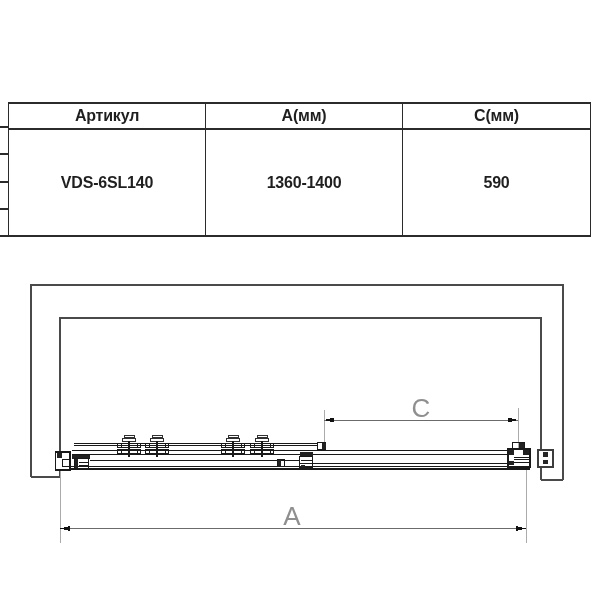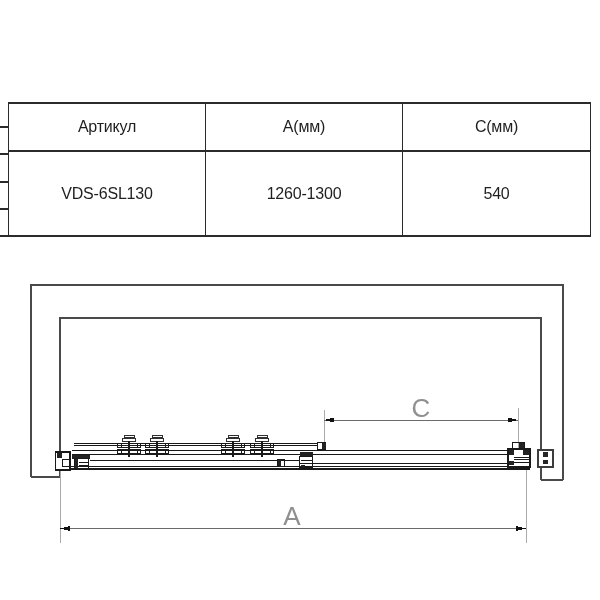--- a/index.html
+++ b/index.html
@@ -11,21 +11,21 @@
   .spec-table{
     position:absolute;left:8px;top:102px;width:582px;height:135px;
     border-collapse:collapse;table-layout:fixed;
     font-size:16px;color:#1f1f1f;
   }
   .spec-table th,.spec-table td{
     border:1px solid #2b2b2b;
     border-top:2px solid #2b2b2b;
     border-bottom:2px solid #2b2b2b;
     text-align:center;vertical-align:middle;
-    padding:15px;font-weight:normal;line-height:1;
+    padding:4px;font-weight:bold;line-height:1;
     letter-spacing:-0.2px;
   }
   .spec-table col.c1{width:197px;}
   .spec-table col.c2{width:197px;}
   .spec-table col.c3{width:188px;}
   .bleed{position:absolute;left:0;width:9px;height:2px;background:#2b2b2b;}
   
   .drawing{position:absolute;left:0;top:0;}
   .dimlabel{
     font-family:"Liberation Sans",sans-serif;
@@ -45,23 +45,23 @@
       </colgroup>
     <thead>
       <tr style="height:25px;">
         <th>Артикул</th>
         <th>А(мм)</th>
         <th>С(мм)</th>
       </tr>
     </thead>
     <tbody>
       <tr>
-        <td>VDS-6SL130</td>
-        <td>1260-1300</td>
-        <td>540</td>
+        <td>VDS-6SL140</td>
+        <td>1360-1400</td>
+        <td>590</td>
       </tr>
     </tbody>
   </table>
 
   <div class="bleed" style="top:126px;"></div>
   <div class="bleed" style="top:153px;"></div>
   <div class="bleed" style="top:181px;"></div>
   <div class="bleed" style="top:208px;"></div>
   <div class="bleed" style="top:235px;"></div>
 

